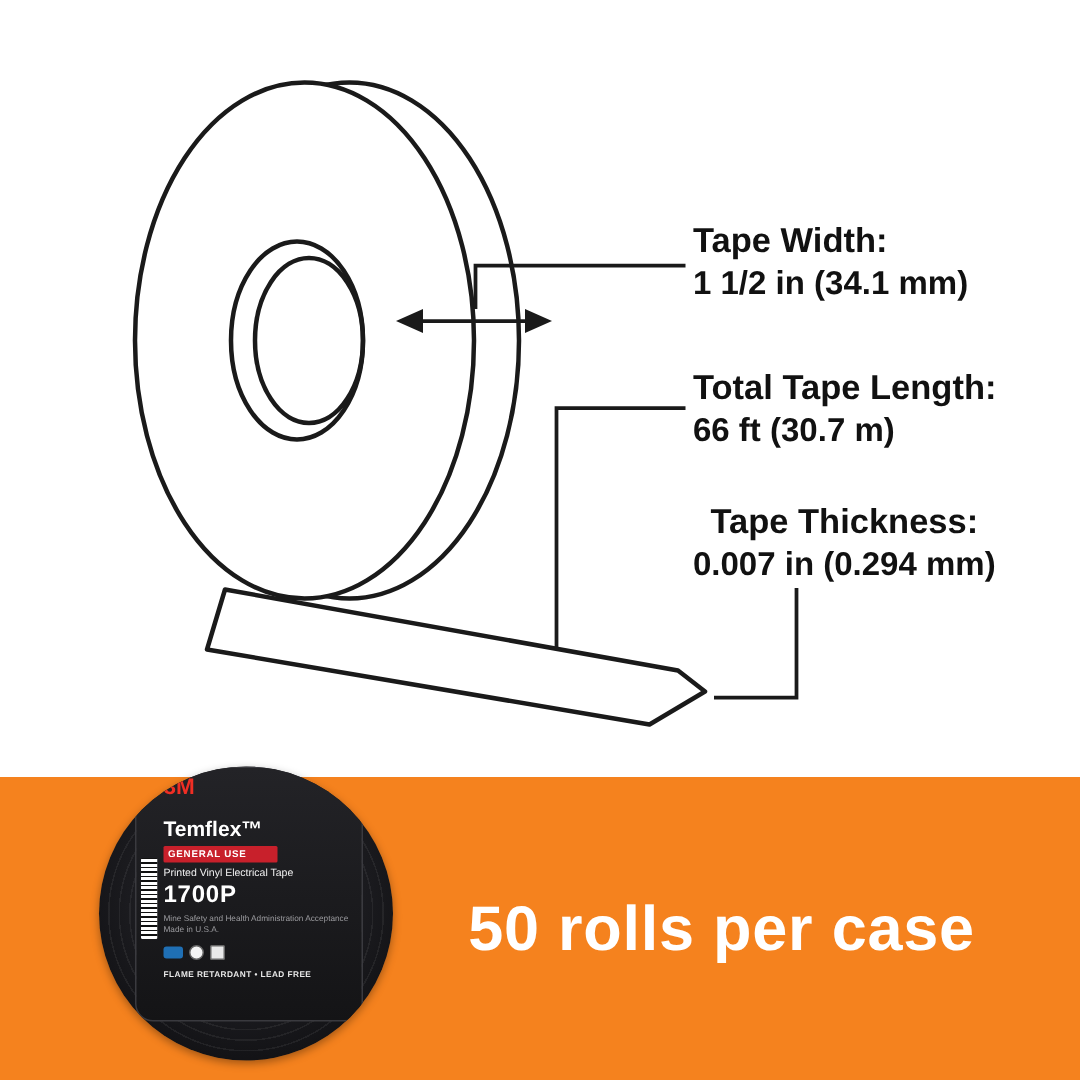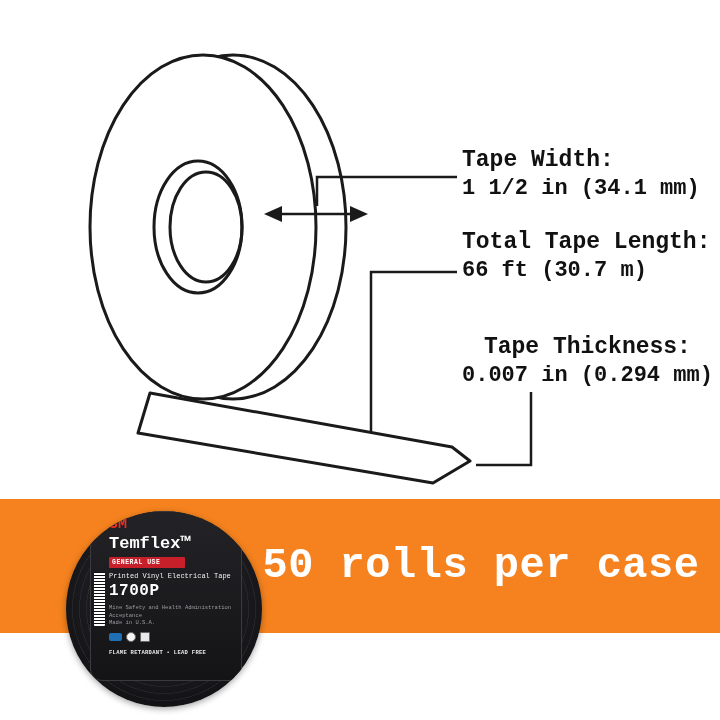--- a/index.html
+++ b/index.html
@@ -1,29 +1,29 @@
 <!DOCTYPE html>
 <html><head>
 <meta charset="utf-8">
 <style>
   html,body{margin:0;padding:0;background:#fff;}
   .stage{
     position:relative;width:720px;height:720px;background:#ffffff;overflow:hidden;
-    font-family:Liberation Mono, monospace;color:#111;
+    font-family:Liberation Sans, sans-serif;color:#111;
   }
   
   .diagram-svg{position:absolute;left:0;top:0;width:720px;height:520px;}
   .spec-block{position:absolute;left:462px;line-height:1.22;}
   .spec-label{font-size:23px;font-weight:700;color:#111;}
   .spec-value{font-size:22px;font-weight:700;color:#111;margin-top:2px;}
   .spec-width{top:146px;}
-  .spec-length{top:228px;}
+  .spec-length{top:244px;}
   .spec-thickness{top:333px;text-align:center;}
   
-  .banner{position:absolute;left:0;top:499px;width:720px;height:134px;background:#F5821E;}
+  .banner{position:absolute;left:0;top:518px;width:720px;height:202px;background:#F5821E;}
   .banner-text{
     position:absolute;left:262px;right:20px;top:0;bottom:0;
     display:flex;align-items:center;justify-content:center;
     font-size:42px;font-weight:700;color:#ffffff;letter-spacing:0.5px;
   }
   
   .product-roll{
     position:absolute;left:66px;top:511px;width:196px;height:196px;border-radius:50%;
     background:radial-gradient(circle at 50% 42%, #34343a 0%, #1b1b1f 52%, #0a0a0c 100%);
     overflow:hidden;box-shadow:0 2px 6px rgba(0,0,0,0.35);
@@ -34,21 +34,21 @@
     pointer-events:none;
   }
   .roll-scribbles{position:absolute;left:0;top:0;width:196px;height:196px;}
   .roll-label{
     position:absolute;left:24px;top:0;width:150px;height:168px;
     background:linear-gradient(#232327,#141416);border:1px solid #3a3a3f;border-radius:12px;
     overflow:hidden;
   }
   .label-inner{position:absolute;left:18px;top:5px;right:6px;}
   .brand{font-size:15px;font-weight:700;color:#EF2E24;line-height:1.05;}
-  .product-name{font-size:17px;font-weight:700;color:#ffffff;line-height:1.15;margin-top:1px;}
+  .product-name{font-size:14px;font-weight:700;color:#ffffff;line-height:1.15;margin-top:11px;}
   .use-bar{
     margin-top:4px;background:#C8202B;color:#fff;font-size:6.5px;font-weight:700;
     padding:2px 3px;letter-spacing:0.5px;border-radius:1px;width:70px;
   }
   .label-desc{font-size:7px;color:#f0f0f0;margin-top:4px;}
   .label-model{font-size:16px;font-weight:700;color:#ffffff;margin-top:2px;letter-spacing:0.5px;}
   .small-print{font-size:5.5px;color:#9a9a9e;margin-top:4px;line-height:1.35;}
   .cert-marks{display:flex;gap:4px;align-items:center;margin-top:5px;}
   .mark-flag{width:13px;height:8px;background:#1F6FB4;border-radius:2px;}
   .mark-circle{width:8px;height:8px;border-radius:50%;background:#f4f4f4;border:1px solid #666;}

